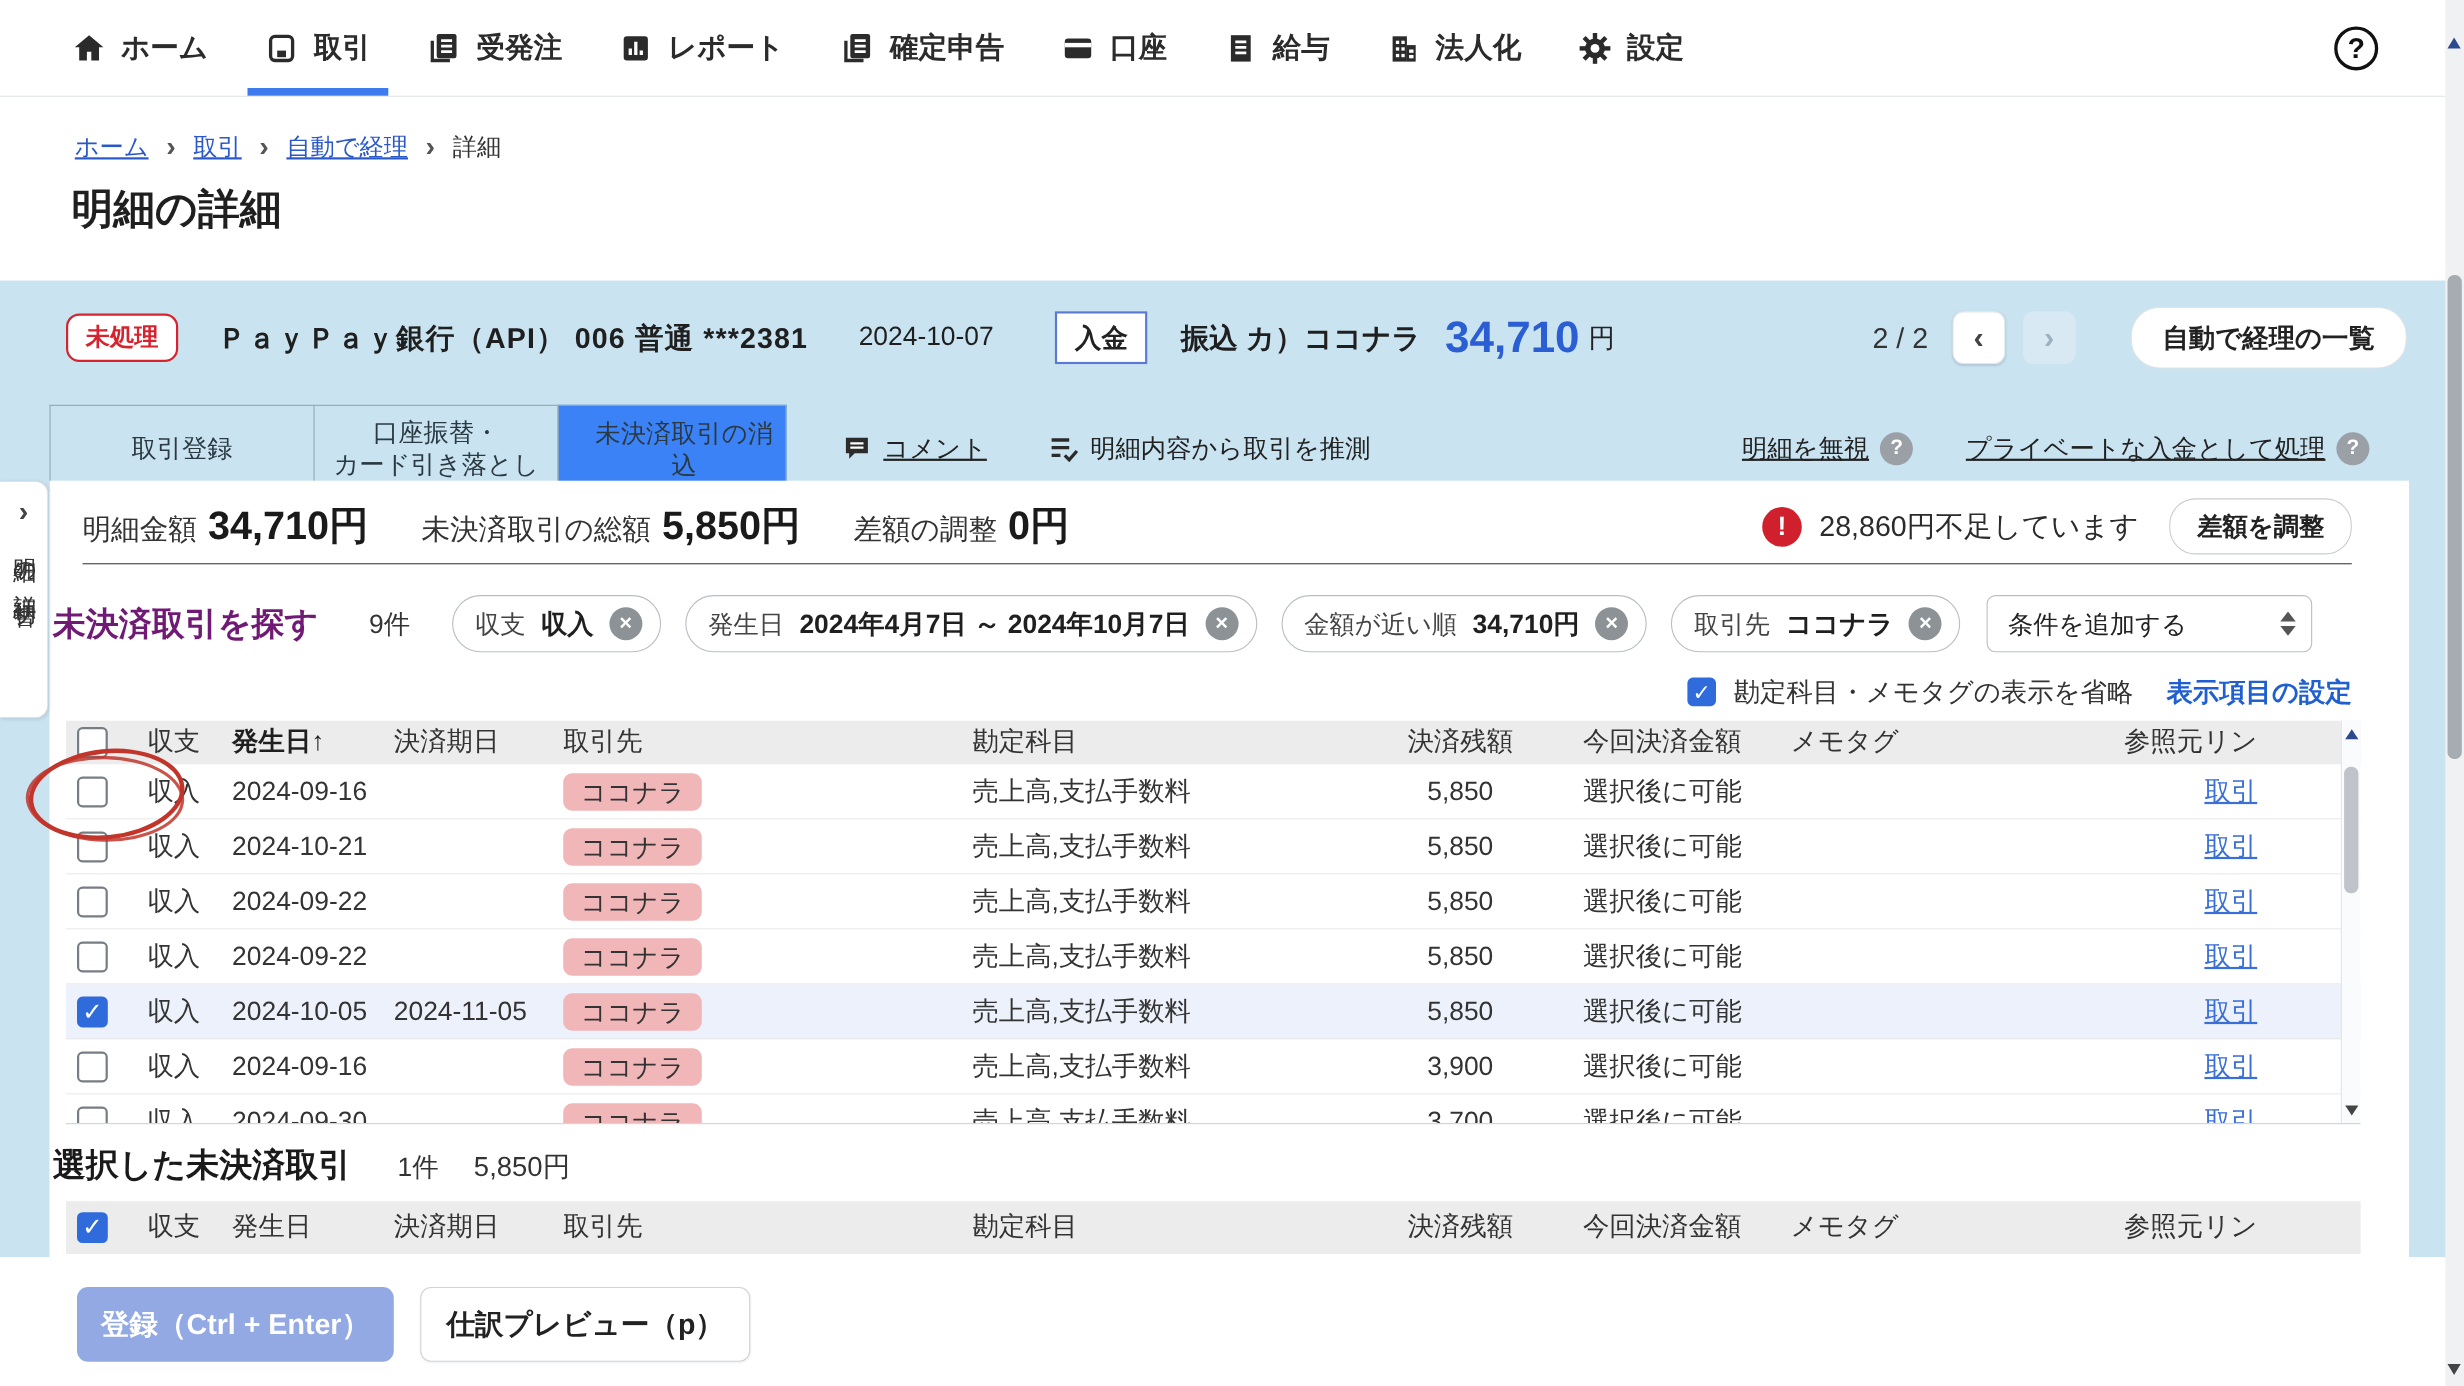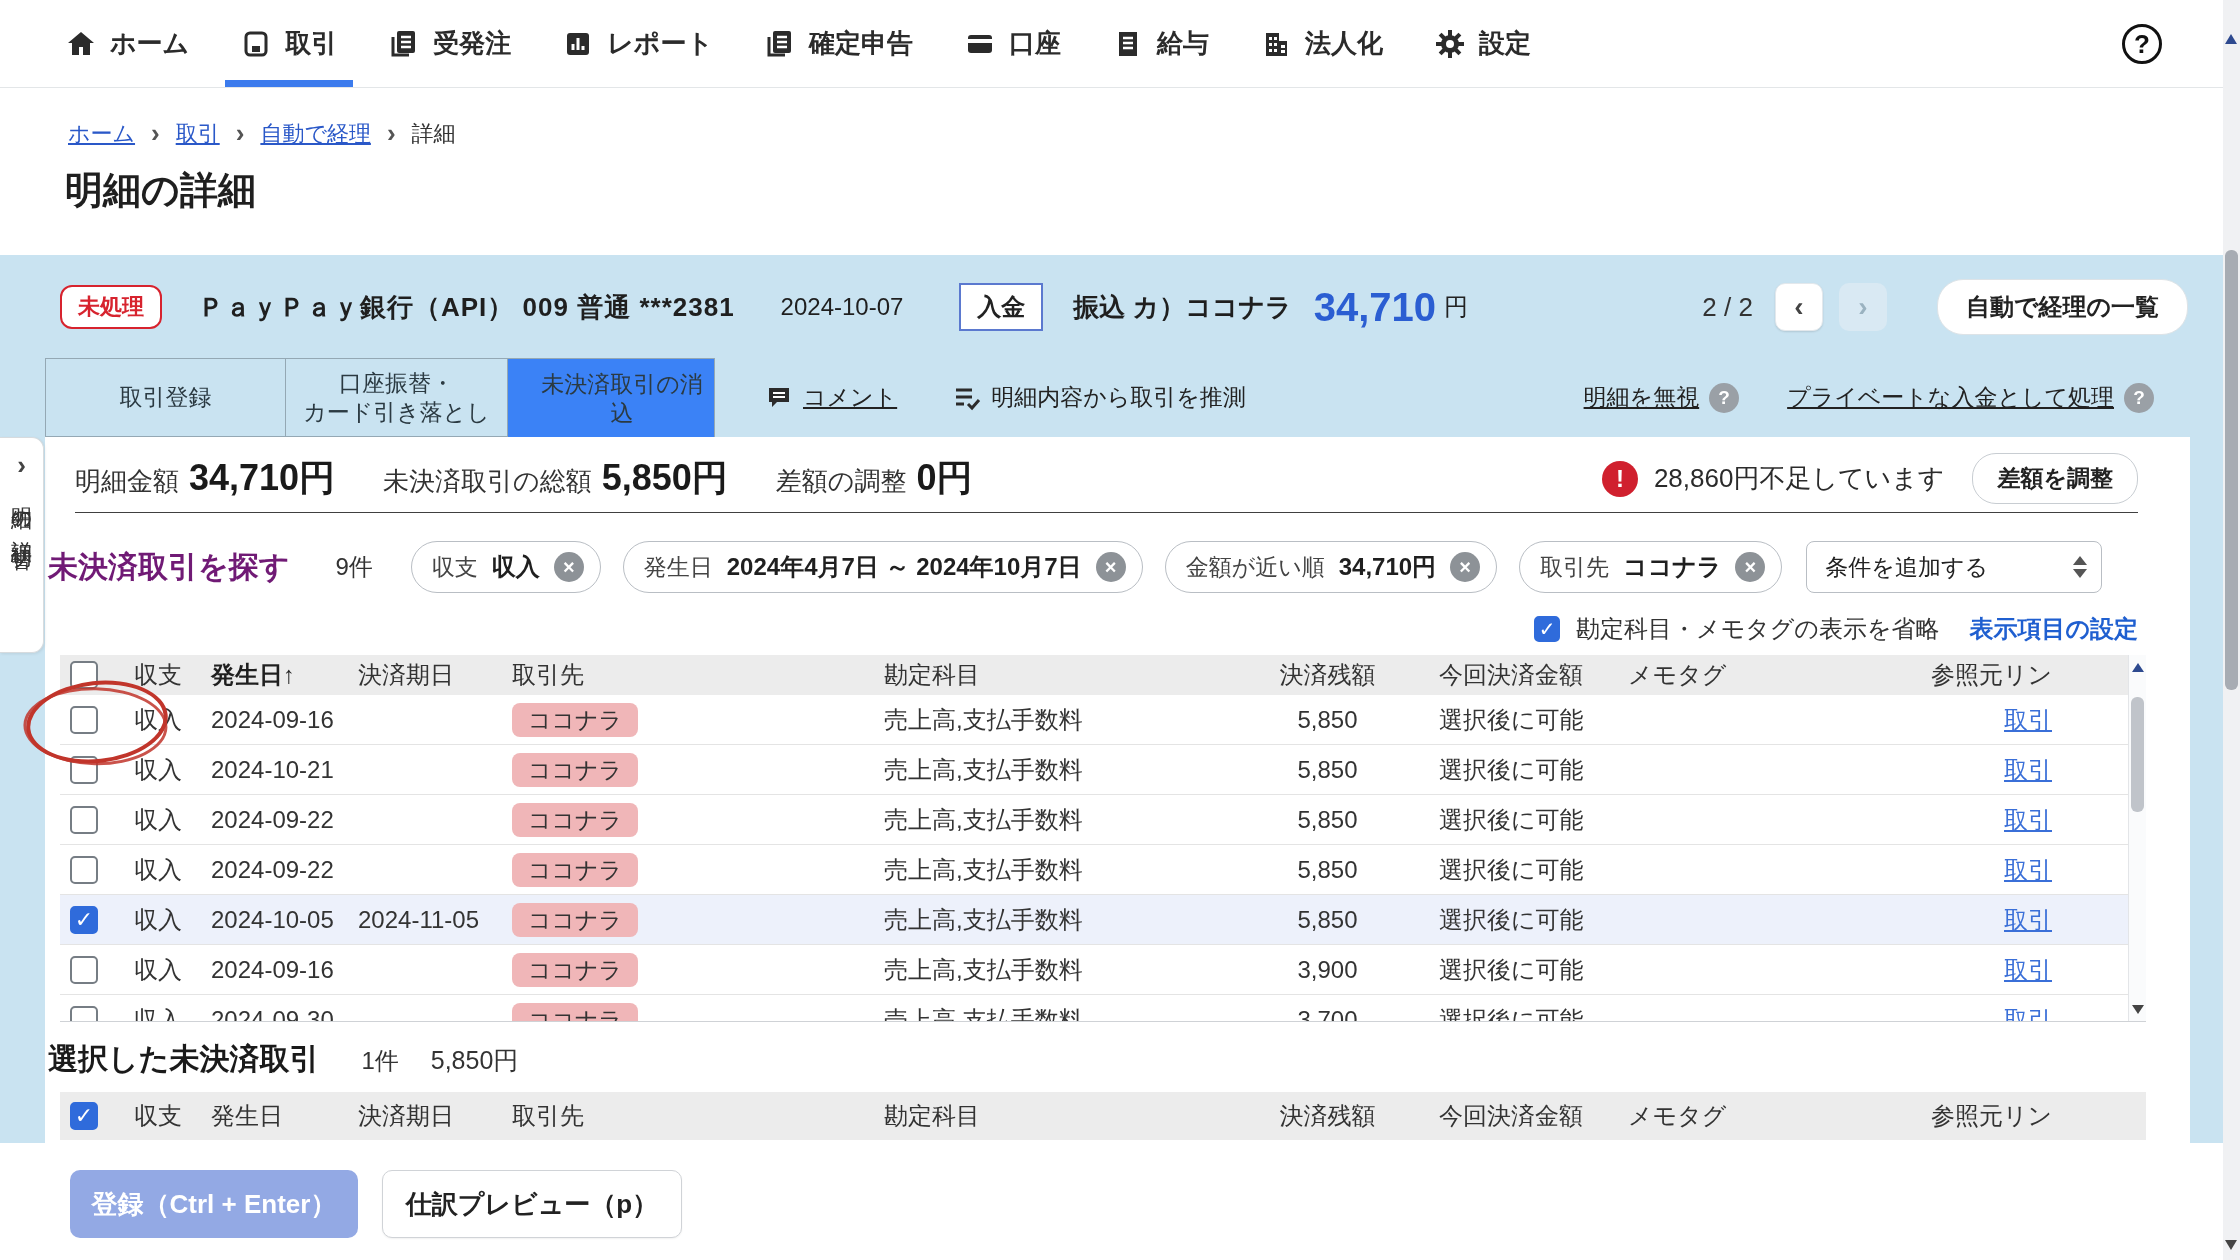--- a/index.html
+++ b/index.html
@@ -33,21 +33,21 @@
   .dbar-desc{font-size:26px;font-weight:bold;color:#1f1f1f;margin-left:30px;}
   .dbar-amount{font-size:40px;font-weight:bold;color:#2b5ed2;margin-left:22px;}
   .dbar-unit{font-size:24px;color:#222;margin-left:8px;}
   .dbar-right{margin-left:auto;display:flex;align-items:center;gap:16px;}
   .page-ind{font-size:26px;color:#333;margin-right:6px;}
   .pg-btn{width:48px;height:48px;border-radius:10px;background:#fff;border:1px solid #e3e8ec;box-shadow:0 1px 2px rgba(0,0,0,.12);font-size:28px;font-weight:bold;color:#444;display:flex;align-items:center;justify-content:center;cursor:pointer;}
   .pg-btn.disabled{background:#d9e9f3;color:#9ab2c0;box-shadow:none;border:none;}
   .list-btn{margin-left:34px;background:#fff;border:1px solid #dde3e7;border-radius:26px;padding:11px 28px;font-size:24px;font-weight:bold;color:#222;cursor:pointer;}
 
   
-  .tabs{position:absolute;left:45px;right:50px;top:103px;height:79px;display:flex;align-items:stretch;}
+  .tabs{position:absolute;left:45px;right:50px;top:113px;height:79px;display:flex;align-items:stretch;}
   .tab{border:1px solid #94a8b4;border-right:none;display:flex;align-items:center;justify-content:center;text-align:center;font-size:23px;color:#2b3a42;cursor:pointer;line-height:1.25;}
   .tab.t1{width:240px;}
   .tab.t2{width:222px;}
   .tab.t3{width:208px;border-right:1px solid #94a8b4;}
   .tab.active{background:#3b82f6;border-bottom:none;height:81px;font-weight:normal;padding-left:22px;}
   .tab-extra{display:flex;align-items:center;margin-left:52px;gap:56px;}
   .link-dark{font-size:23px;color:#222;text-decoration:underline;cursor:pointer;}
   .icon-text{display:flex;align-items:center;gap:10px;}
   .q-circle{width:30px;height:30px;border-radius:50%;background:#9aa0a6;color:#fff;font-size:19px;font-weight:bold;display:flex;align-items:center;justify-content:center;}
   .tab-right{margin-left:auto;display:flex;align-items:center;gap:48px;padding-right:36px;}
@@ -252,21 +252,21 @@
     <span class="sep">›</span>
     <span class="current">詳細</span>
   </nav>
 
   <h1 class="page-title">明細の詳細</h1>
 
   <div class="blue-panel">
 
     <div class="detail-bar">
       <span class="status-badge">未処理</span>
-      <span class="acct">ＰａｙＰａｙ銀行（API） 009 普通 ***2381</span>
+      <span class="acct">ＰａｙＰａｙ銀行（API） 006 普通 ***2381</span>
       <span class="dbar-date">2024-10-07</span>
       <span class="direction-box">入金</span>
       <span class="dbar-desc">振込 カ）ココナラ</span>
       <span class="dbar-amount">34,710</span>
       <span class="dbar-unit">円</span>
       <div class="dbar-right">
         <span class="page-ind">2 / 2</span>
         <div class="pg-btn">
             <span>‹</span>
           </div>

